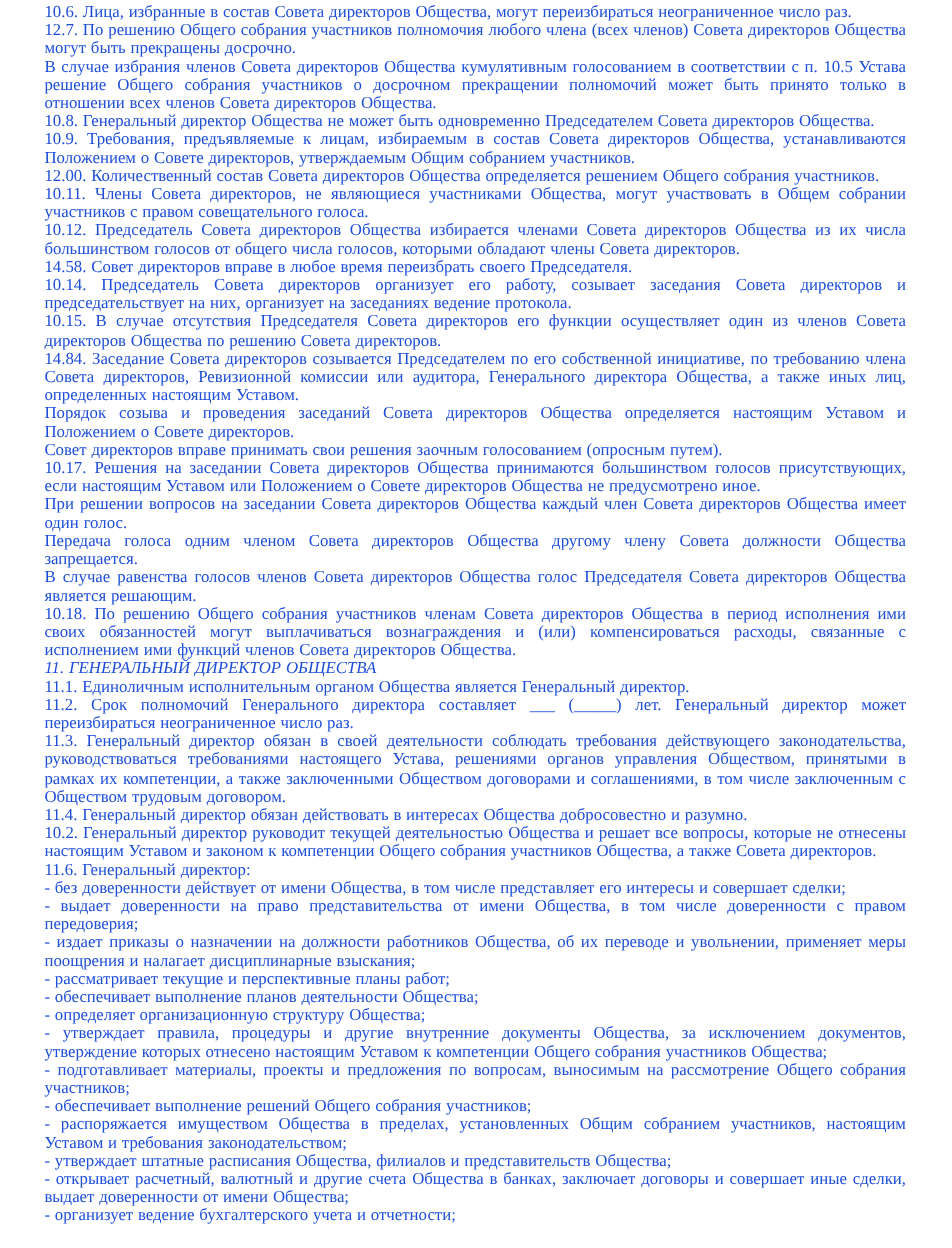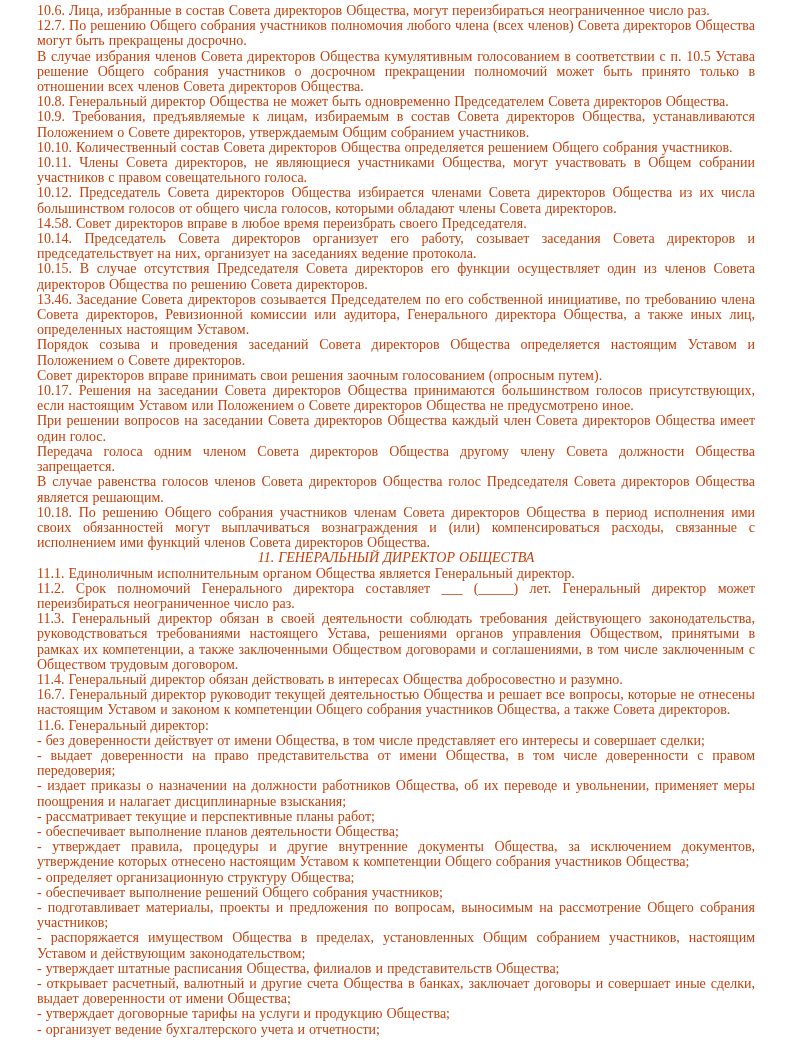--- a/index.html
+++ b/index.html
@@ -14,71 +14,69 @@
   }
   .page {
     box-sizing: border-box;
     width: 793px;
     height: 978px;
     padding: 3px 38px 0 37px;
     background: #ffffff;
     font-family: "Liberation Serif", "DejaVu Serif", serif;
     font-size: 14px;
     line-height: 15.2px;
-    color: #c2410c;
+    color: #1d4ed8;
   }
   .page p {
     margin: 0;
     padding: 0;
     text-align: justify;
     word-spacing: 0.5px;
   }
   .page p.heading {
-    text-align: center;
     font-style: italic;
   }
 </style>
 </head>
 <body>
 
 <div class="page">
   <p>10.6. Лица, избранные в состав Совета директоров Общества, могут переизбираться неограниченное число раз.</p>
   <p>12.7. По решению Общего собрания участников полномочия любого члена (всех членов) Совета директоров Общества могут быть прекращены досрочно.</p>
   <p>В случае избрания членов Совета директоров Общества кумулятивным голосованием в соответствии с п. 10.5 Устава решение Общего собрания участников о досрочном прекращении полномочий может быть принято только в отношении всех членов Совета директоров Общества.</p>
   <p>10.8. Генеральный директор Общества не может быть одновременно Председателем Совета директоров Общества.</p>
   <p>10.9. Требования, предъявляемые к лицам, избираемым в состав Совета директоров Общества, устанавливаются Положением о Совете директоров, утверждаемым Общим собранием участников.</p>
-  <p>10.10. Количественный состав Совета директоров Общества определяется решением Общего собрания участников.</p>
+  <p>12.00. Количественный состав Совета директоров Общества определяется решением Общего собрания участников.</p>
   <p>10.11. Члены Совета директоров, не являющиеся участниками Общества, могут участвовать в Общем собрании участников с правом совещательного голоса.</p>
   <p>10.12. Председатель Совета директоров Общества избирается членами Совета директоров Общества из их числа большинством голосов от общего числа голосов, которыми обладают члены Совета директоров.</p>
   <p>14.58. Совет директоров вправе в любое время переизбрать своего Председателя.</p>
   <p>10.14. Председатель Совета директоров организует его работу, созывает заседания Совета директоров и председательствует на них, организует на заседаниях ведение протокола.</p>
   <p>10.15. В случае отсутствия Председателя Совета директоров его функции осуществляет один из членов Совета директоров Общества по решению Совета директоров.</p>
-  <p>13.46. Заседание Совета директоров созывается Председателем по его собственной инициативе, по требованию члена Совета директоров, Ревизионной комиссии или аудитора, Генерального директора Общества, а также иных лиц, определенных настоящим Уставом.</p>
+  <p>14.84. Заседание Совета директоров созывается Председателем по его собственной инициативе, по требованию члена Совета директоров, Ревизионной комиссии или аудитора, Генерального директора Общества, а также иных лиц, определенных настоящим Уставом.</p>
   <p>Порядок созыва и проведения заседаний Совета директоров Общества определяется настоящим Уставом и Положением о Совете директоров.</p>
   <p>Совет директоров вправе принимать свои решения заочным голосованием (опросным путем).</p>
   <p>10.17. Решения на заседании Совета директоров Общества принимаются большинством голосов присутствующих, если настоящим Уставом или Положением о Совете директоров Общества не предусмотрено иное.</p>
   <p>При решении вопросов на заседании Совета директоров Общества каждый член Совета директоров Общества имеет один голос.</p>
   <p>Передача голоса одним членом Совета директоров Общества другому члену Совета должности Общества запрещается.</p>
   <p>В случае равенства голосов членов Совета директоров Общества голос Председателя Совета директоров Общества является решающим.</p>
   <p>10.18. По решению Общего собрания участников членам Совета директоров Общества в период исполнения ими своих обязанностей могут выплачиваться вознаграждения и (или) компенсироваться расходы, связанные с исполнением ими функций членов Совета директоров Общества.</p>
   <p class="heading">11. ГЕНЕРАЛЬНЫЙ ДИРЕКТОР ОБЩЕСТВА</p>
   <p>11.1. Единоличным исполнительным органом Общества является Генеральный директор.</p>
   <p>11.2. Срок полномочий Генерального директора составляет ___ (_____) лет. Генеральный директор может переизбираться неограниченное число раз.</p>
   <p>11.3. Генеральный директор обязан в своей деятельности соблюдать требования действующего законодательства, руководствоваться требованиями настоящего Устава, решениями органов управления Обществом, принятыми в рамках их компетенции, а также заключенными Обществом договорами и соглашениями, в том числе заключенным с Обществом трудовым договором.</p>
   <p>11.4. Генеральный директор обязан действовать в интересах Общества добросовестно и разумно.</p>
-  <p>16.7. Генеральный директор руководит текущей деятельностью Общества и решает все вопросы, которые не отнесены настоящим Уставом и законом к компетенции Общего собрания участников Общества, а также Совета директоров.</p>
+  <p>10.2. Генеральный директор руководит текущей деятельностью Общества и решает все вопросы, которые не отнесены настоящим Уставом и законом к компетенции Общего собрания участников Общества, а также Совета директоров.</p>
   <p>11.6. Генеральный директор:</p>
   <p>- без доверенности действует от имени Общества, в том числе представляет его интересы и совершает сделки;</p>
   <p>- выдает доверенности на право представительства от имени Общества, в том числе доверенности с правом передоверия;</p>
   <p>- издает приказы о назначении на должности работников Общества, об их переводе и увольнении, применяет меры поощрения и налагает дисциплинарные взыскания;</p>
   <p>- рассматривает текущие и перспективные планы работ;</p>
   <p>- обеспечивает выполнение планов деятельности Общества;</p>
+  <p>- определяет организационную структуру Общества;</p>
   <p>- утверждает правила, процедуры и другие внутренние документы Общества, за исключением документов, утверждение которых отнесено настоящим Уставом к компетенции Общего собрания участников Общества;</p>
-  <p>- определяет организационную структуру Общества;</p>
+  <p>- подготавливает материалы, проекты и предложения по вопросам, выносимым на рассмотрение Общего собрания участников;</p>
   <p>- обеспечивает выполнение решений Общего собрания участников;</p>
-  <p>- подготавливает материалы, проекты и предложения по вопросам, выносимым на рассмотрение Общего собрания участников;</p>
-  <p>- распоряжается имуществом Общества в пределах, установленных Общим собранием участников, настоящим Уставом и действующим законодательством;</p>
+  <p>- распоряжается имуществом Общества в пределах, установленных Общим собранием участников, настоящим Уставом и требования законодательством;</p>
   <p>- утверждает штатные расписания Общества, филиалов и представительств Общества;</p>
   <p>- открывает расчетный, валютный и другие счета Общества в банках, заключает договоры и совершает иные сделки, выдает доверенности от имени Общества;</p>
-  <p>- утверждает договорные тарифы на услуги и продукцию Общества;</p>
   <p>- организует ведение бухгалтерского учета и отчетности;</p>
 
 </div>
 
 </body></html>

